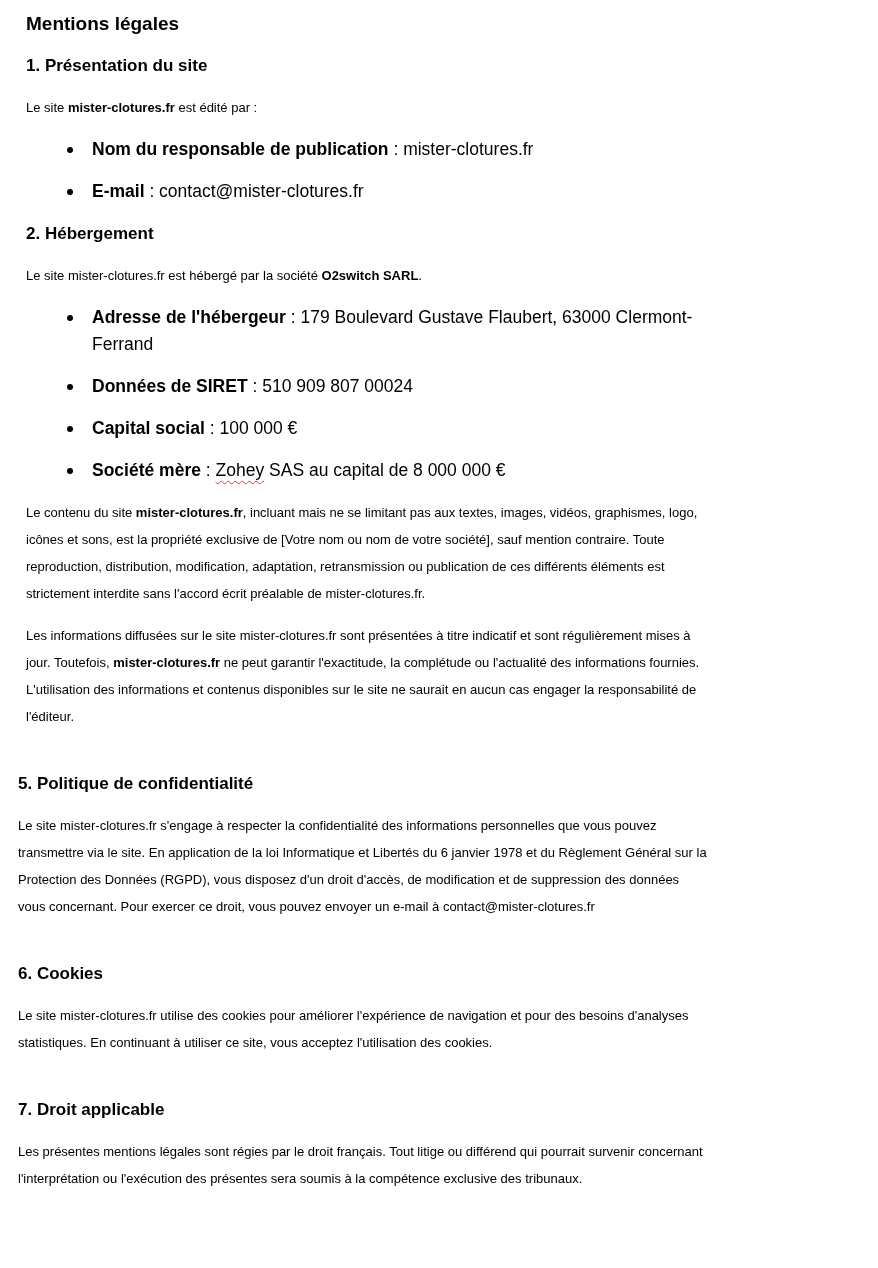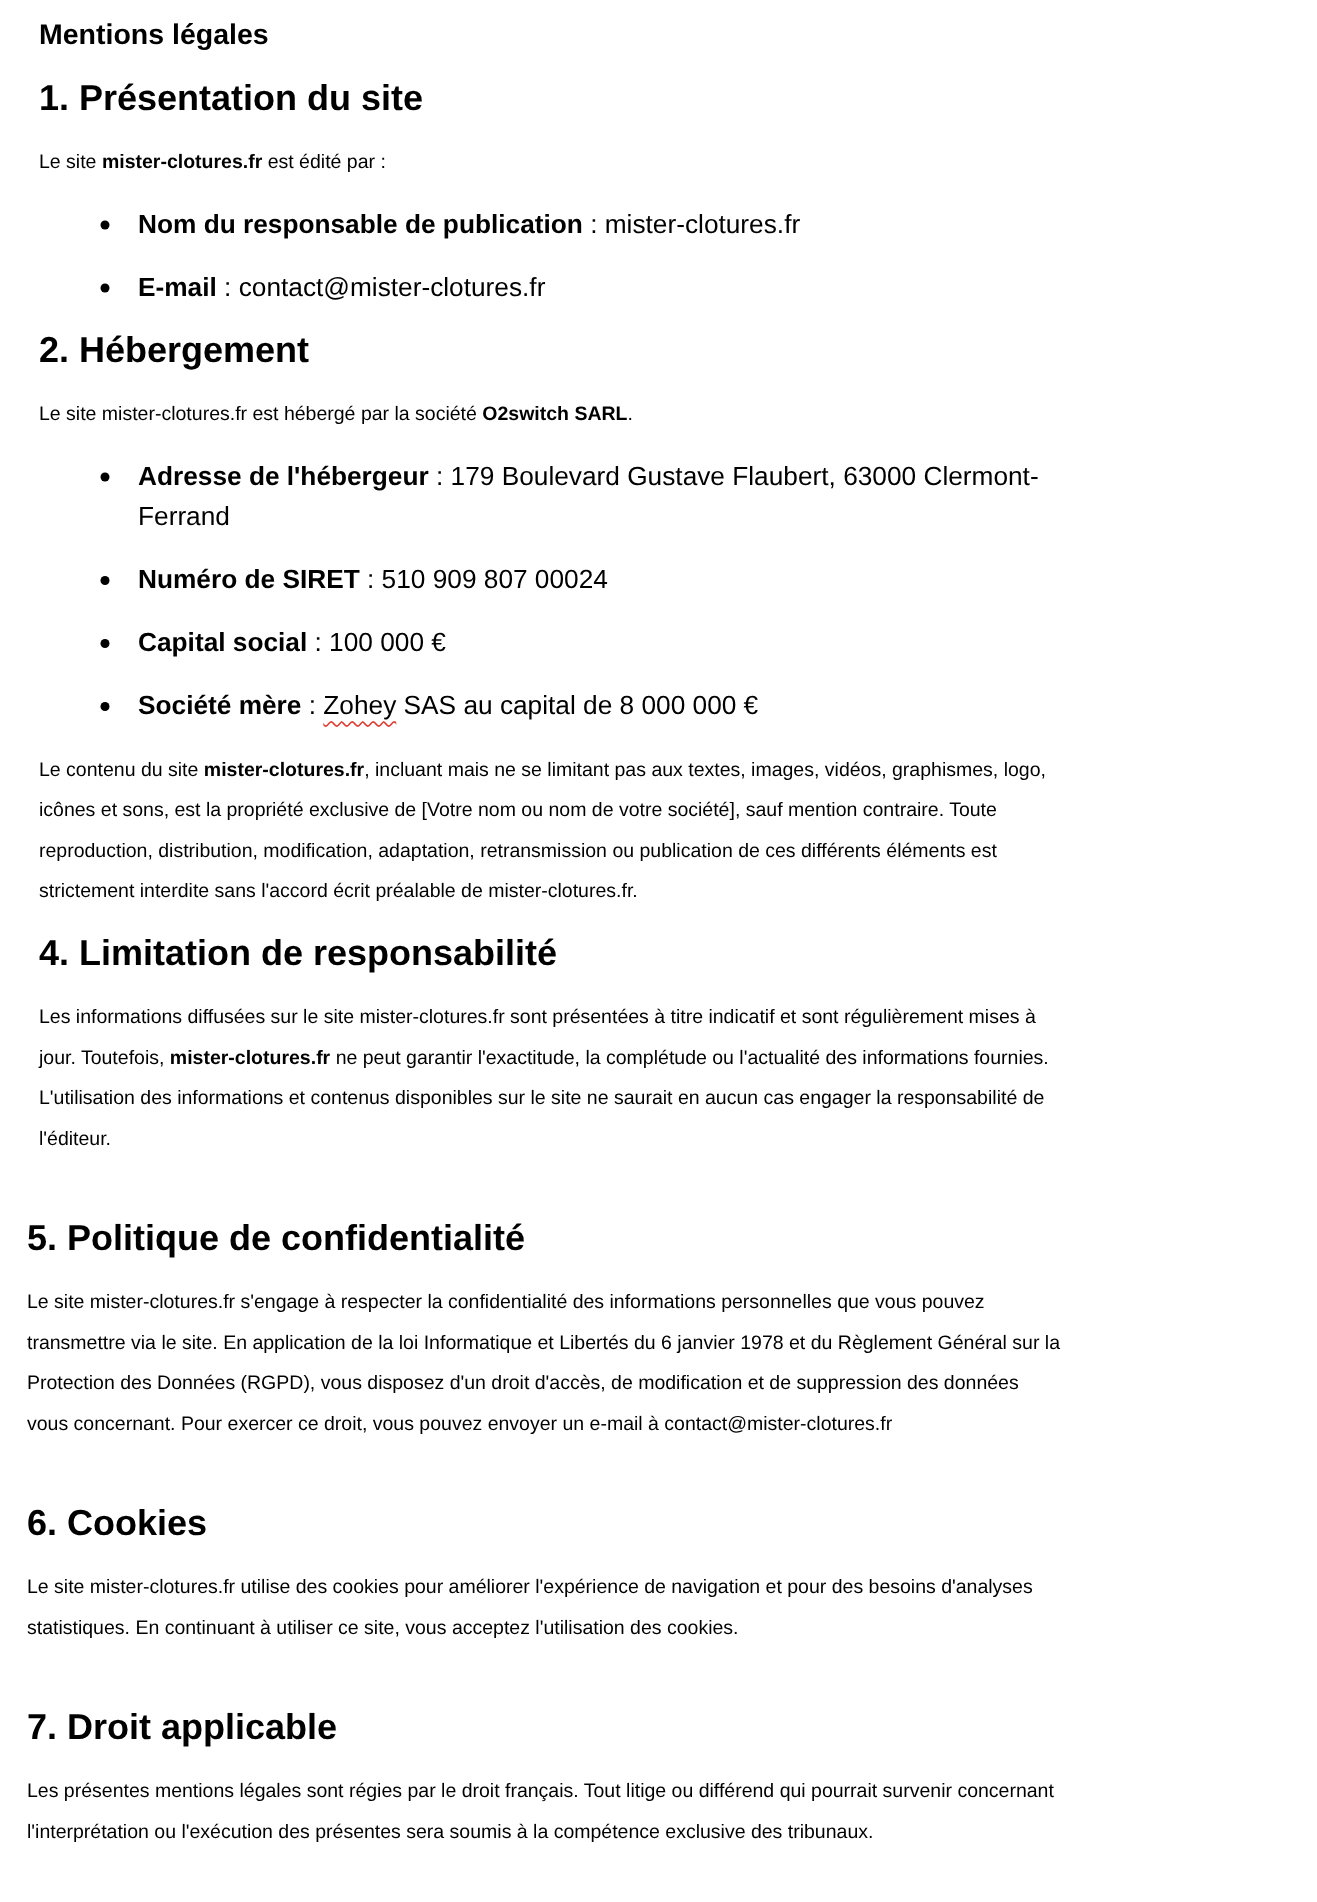--- a/index.html
+++ b/index.html
@@ -20,21 +20,21 @@
   h1.doc-title {
     font-size: 19px;
     line-height: 27px;
     font-weight: 700;
     margin: 0 0 15px 0;
   }
   section { margin: 0; }
   
   section.flush { margin-left: -8px; margin-top: 40px; }
   h2.section-heading {
-    font-size: 24px;
+    font-size: 17px;
     line-height: 27px;
     font-weight: 700;
     margin: 0 0 15px 0;
   }
   p.paragraph {
     font-size: 13px;
     line-height: 27px;
     margin: 0 0 15px 0;
   }
   ul.bullet-list {
@@ -80,30 +80,29 @@
         <ul class="bullet-list">
           <li><span class="bullet-dot"></span><b>Nom du responsable de publication</b><span> : mister-clotures.fr</span></li>
           <li><span class="bullet-dot"></span><b>E-mail</b><span> : contact@mister-clotures.fr</span></li>
         </ul>
       </section>
       <section>
         <h2 class="section-heading">2. Hébergement</h2>
         <p class="paragraph"><span>Le site mister-clotures.fr est hébergé par la société </span><b>O2switch SARL</b><span>.</span></p>
         <ul class="bullet-list">
           <li><span class="bullet-dot"></span><b>Adresse de l'hébergeur</b><span> : 179 Boulevard Gustave Flaubert, 63000 Clermont-Ferrand</span></li>
-          <li><span class="bullet-dot"></span><b>Numéro de SIRET</b><span> : 510 909 807 00024</span></li>
+          <li><span class="bullet-dot"></span><b>Données de SIRET</b><span> : 510 909 807 00024</span></li>
           <li><span class="bullet-dot"></span><b>Capital social</b><span> : 100 000 €</span></li>
           <li><span class="bullet-dot"></span><b>Société mère</b><span> : </span><span class="spellcheck">Zohey</span><span> SAS au capital de 8 000 000 €</span></li>
         </ul>
       </section>
       <section>
         <p class="paragraph"><span>Le contenu du site </span><b>mister-clotures.fr</b><span>, incluant mais ne se limitant pas aux textes, images, vidéos, graphismes, logo, icônes et sons, est la propriété exclusive de [Votre nom ou nom de votre société], sauf mention contraire. Toute reproduction, distribution, modification, adaptation, retransmission ou publication de ces différents éléments est strictement interdite sans l'accord écrit préalable de mister-clotures.fr.</span></p>
       </section>
       <section>
-        <h2 class="section-heading">4. Limitation de responsabilité</h2>
         <p class="paragraph"><span>Les informations diffusées sur le site mister-clotures.fr sont présentées à titre indicatif et sont régulièrement mises à jour. Toutefois, </span><b>mister-clotures.fr</b><span> ne peut garantir l'exactitude, la complétude ou l'actualité des informations fournies. L'utilisation des informations et contenus disponibles sur le site ne saurait en aucun cas engager la responsabilité de l'éditeur.</span></p>
       </section>
       <section class="flush">
         <h2 class="section-heading">5. Politique de confidentialité</h2>
         <p class="paragraph"><span>Le site mister-clotures.fr s'engage à respecter la confidentialité des informations personnelles que vous pouvez transmettre via le site. En application de la loi Informatique et Libertés du 6 janvier 1978 et du Règlement Général sur la Protection des Données (RGPD), vous disposez d'un droit d'accès, de modification et de suppression des données vous concernant. Pour exercer ce droit, vous pouvez envoyer un e-mail à contact@mister-clotures.fr</span></p>
       </section>
       <section class="flush">
         <h2 class="section-heading">6. Cookies</h2>
         <p class="paragraph"><span>Le site mister-clotures.fr utilise des cookies pour améliorer l'expérience de navigation et pour des besoins d'analyses statistiques. En continuant à utiliser ce site, vous acceptez l'utilisation des cookies.</span></p>
       </section>

